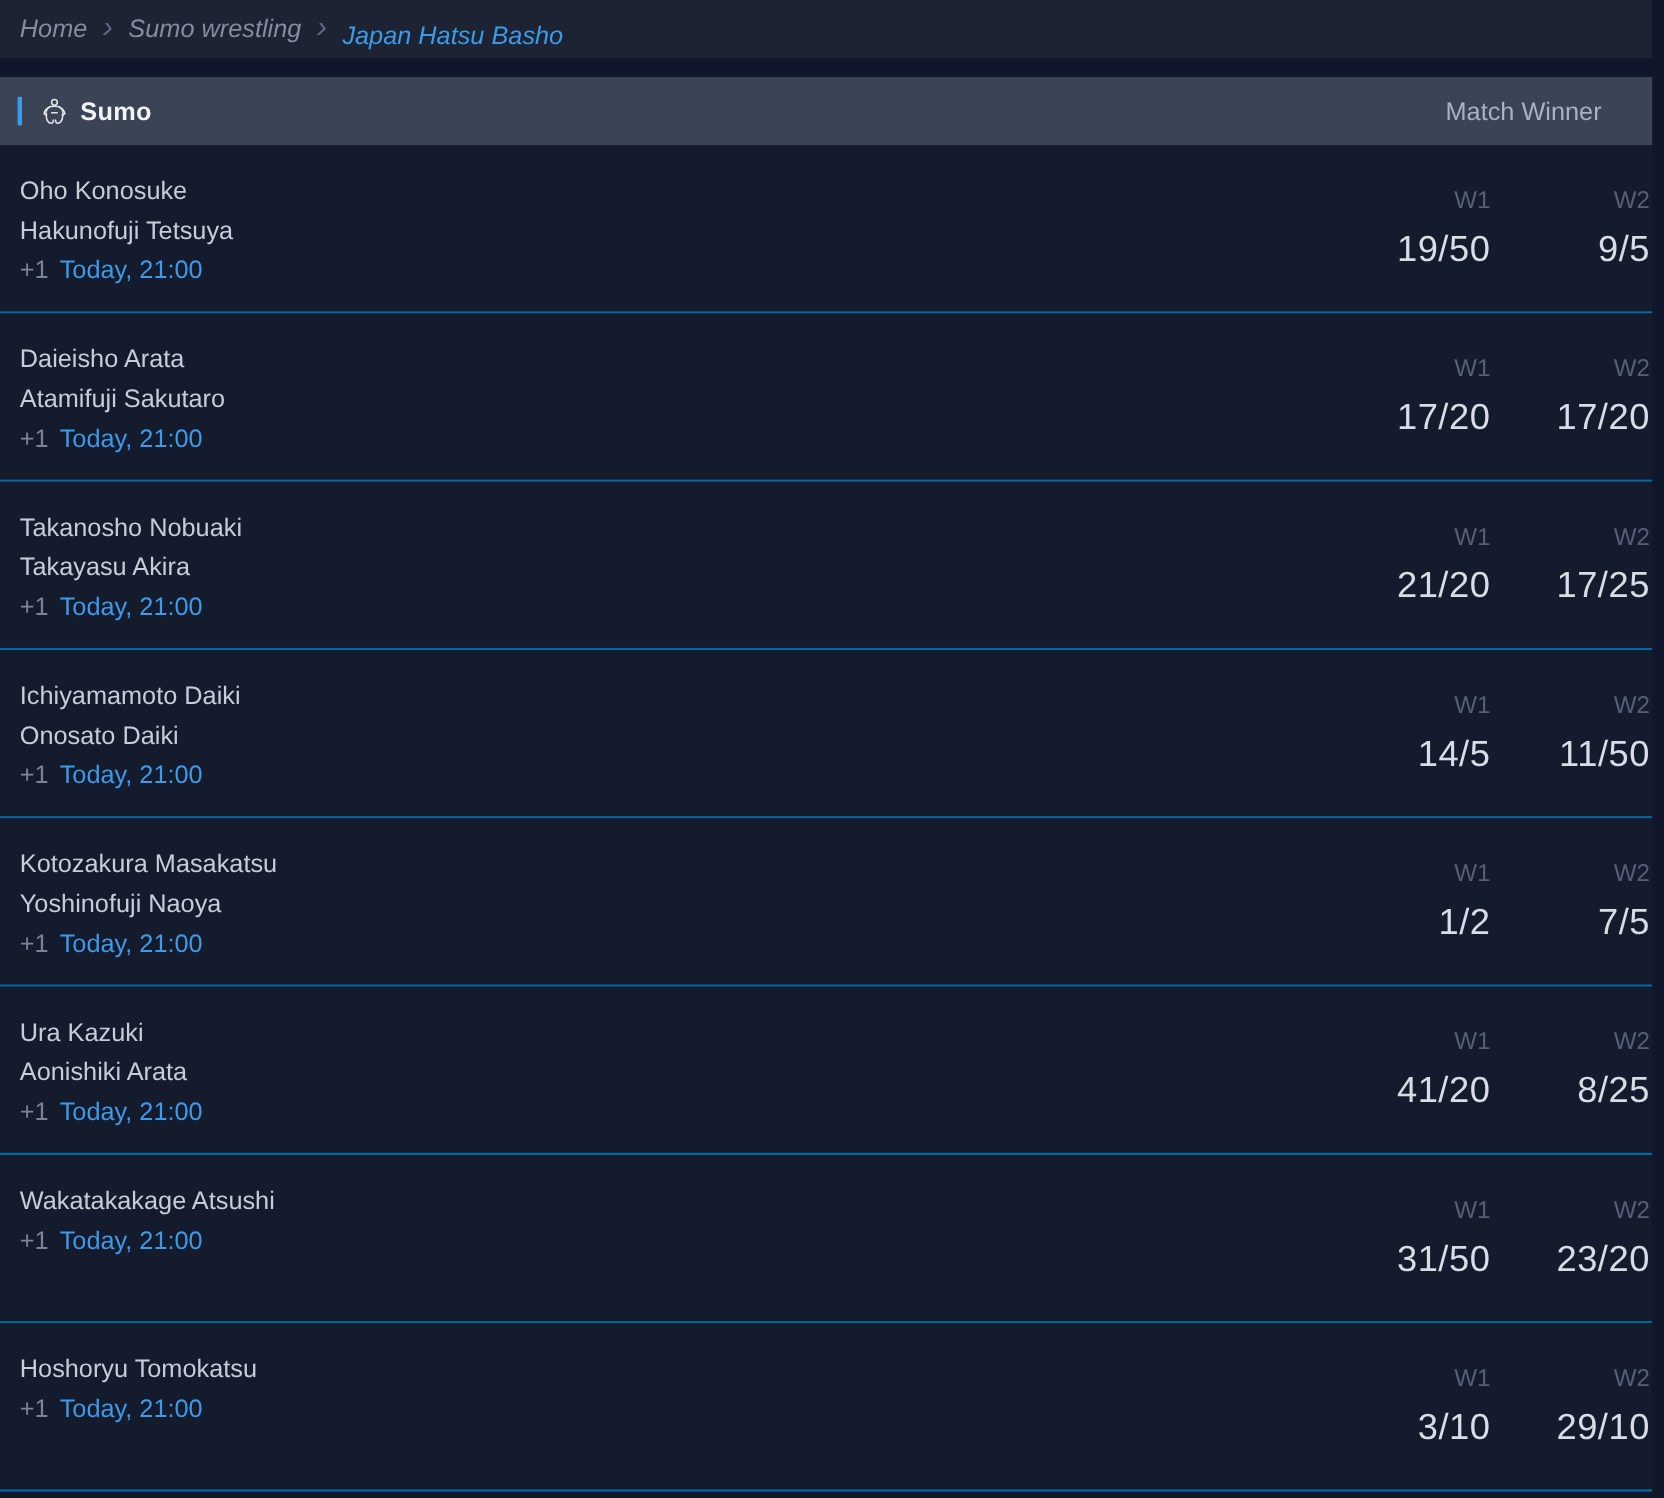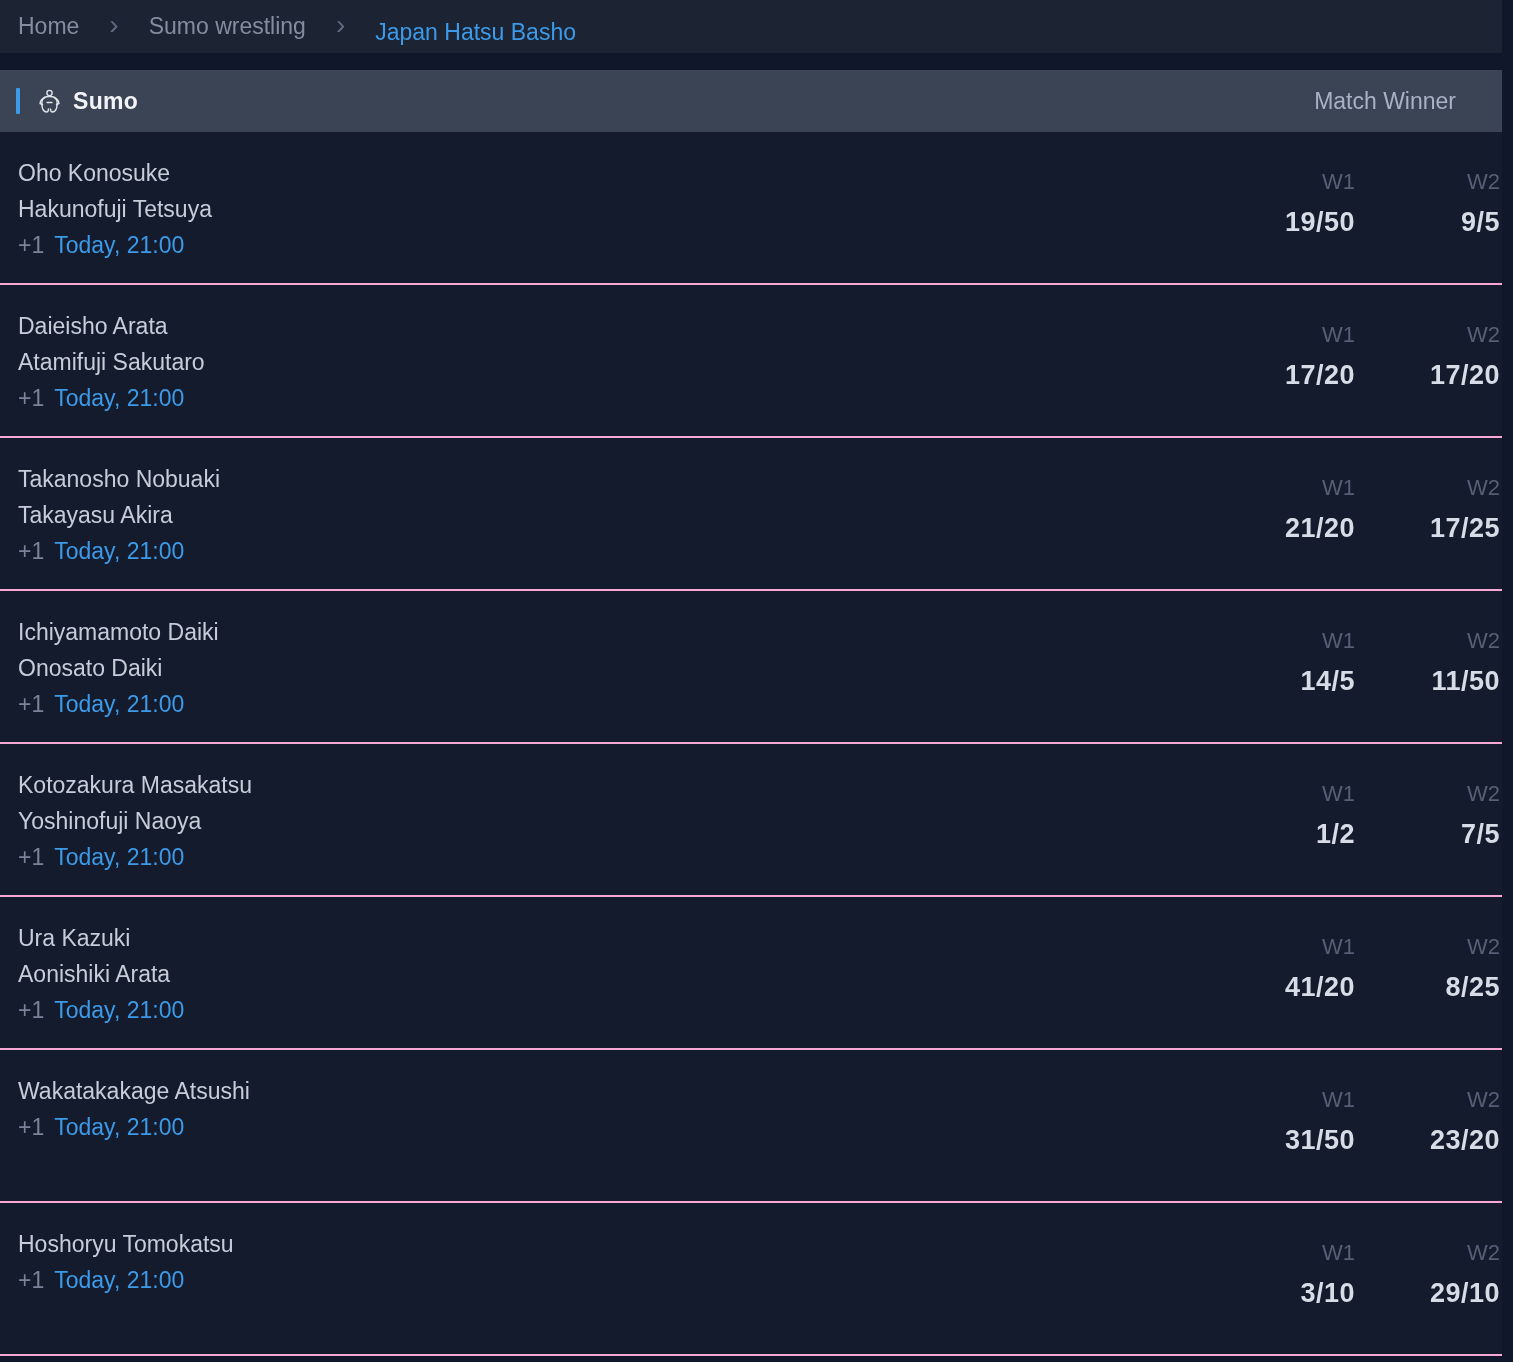--- a/index.html
+++ b/index.html
@@ -11,23 +11,24 @@
   }
   .app { width:1502px; }
 
   
   .breadcrumb-bar {
     height:53px;
     background:#1c2333;
     display:flex;
     align-items:center;
     padding:0 18px;
-    gap:30px;
+    gap:14px;
     font-size:23px;
     margin-bottom:17px;
+    font-style:italic;
   }
   .crumb { color:#848d9e; cursor:pointer; }
   .crumb.active { color:#3c9ae8;margin-top:12px; }
   .crumb-sep {
     color:#5f6980;
     font-size:28px;
     line-height:1;
     transform:translateY(-2px);
   }
 
@@ -55,21 +56,21 @@
   .market-header {
     margin-left:auto;
     color:#a9b2c4;
     font-size:23px;
   }
 
   
   .match-row {
     height:153px;
     background:#141b2c;
-    border-bottom:2px solid #f9a8d4;
+    border-bottom:2px solid #0369a1;
     display:flex;
     justify-content:space-between;
     padding:23px 0 0 18px;
     cursor:pointer;
   }
   .match-info { min-width:0; }
   .player-name {
     color:#c6cdd9;
     font-size:23px;
     line-height:36px;
@@ -94,22 +95,22 @@
     width:125px;
     text-align:right;
   }
   .odds-label {
     color:#555f76;
     font-size:22px;
     margin-bottom:12px;
   }
   .odds-value {
     color:#d7dce6;
-    font-size:27px;
-    font-weight:bold;
+    font-size:33px;
+    font-weight:normal;
     letter-spacing:.5px;
   }
 </style>
 </head>
 <body>
 
 <div class="app">
 
   <div class="breadcrumb-bar">
     <span class="crumb">Home</span>

